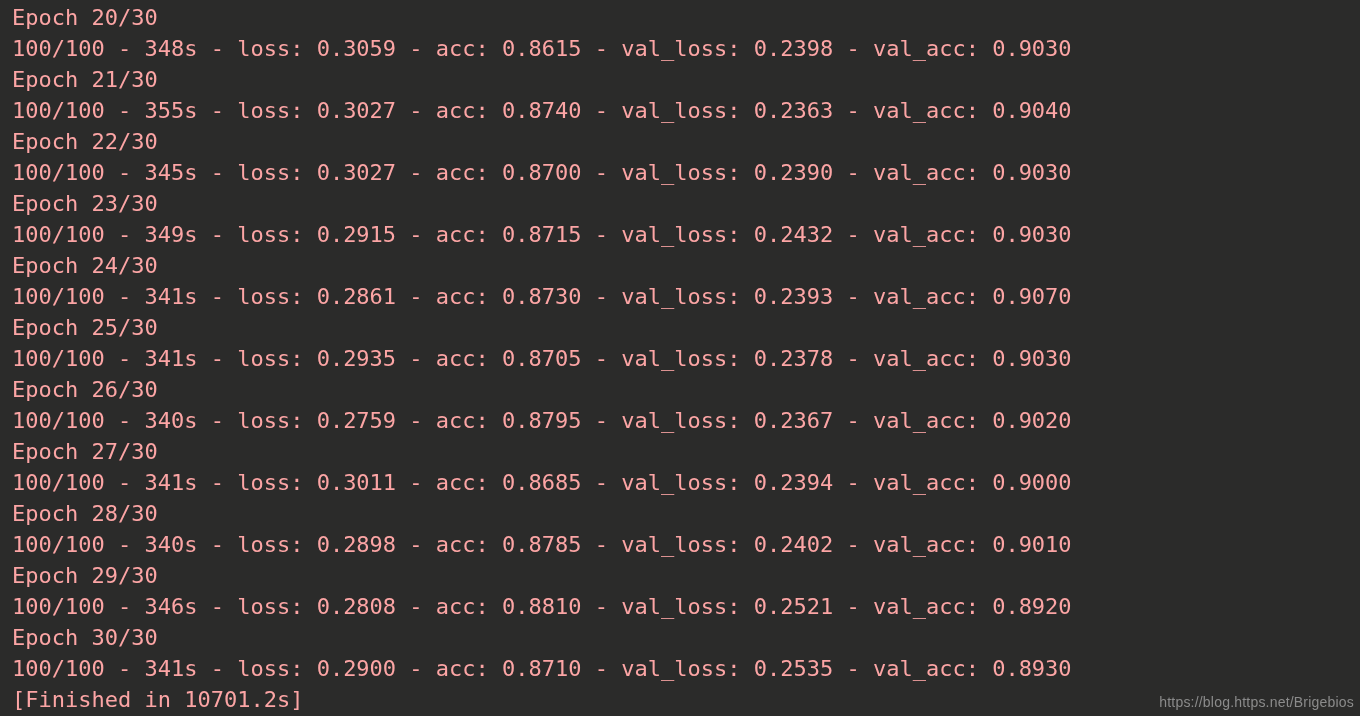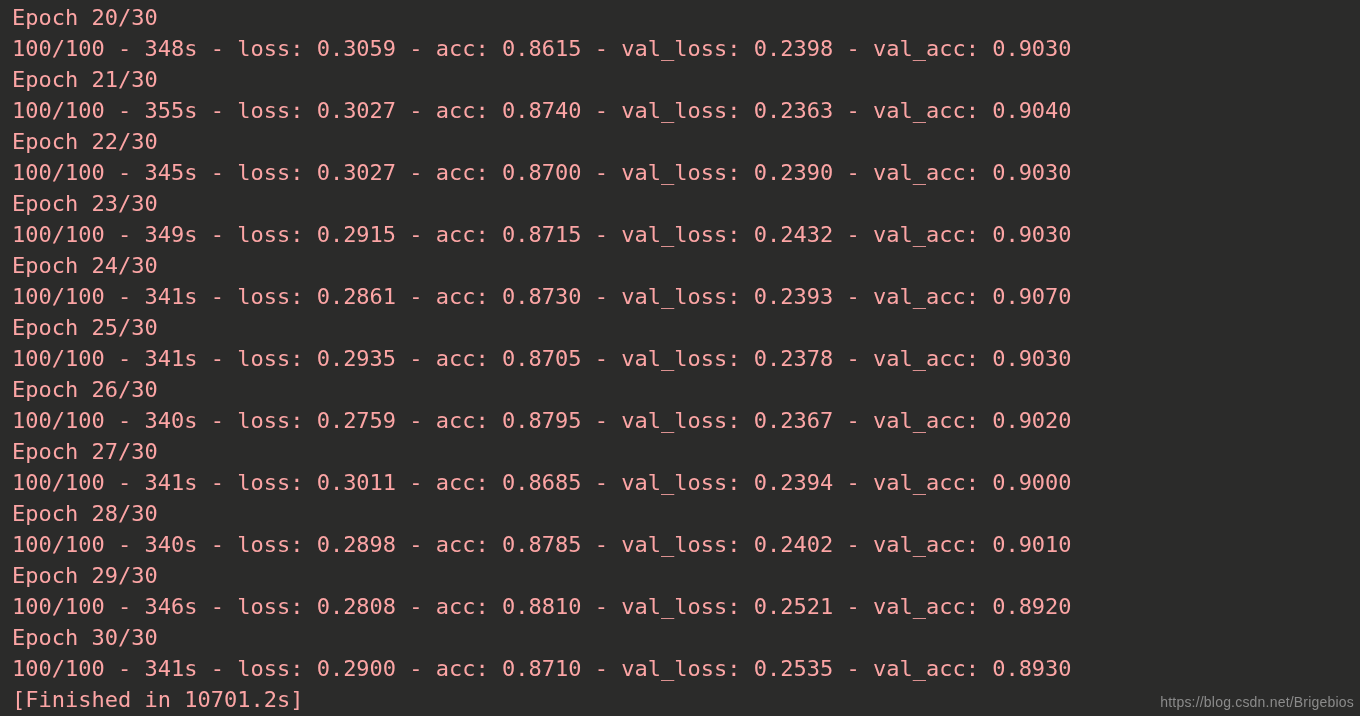--- a/index.html
+++ b/index.html
@@ -30,13 +30,13 @@
     color: #9c9c9c;
     opacity: 0.85;
     letter-spacing: 0.2px;
   }
 </style>
 </head>
 <body>
 
 <div class="terminal" id="terminal"><span class="epoch-line">Epoch 20/30</span><span class="metrics-line">100/100 - 348s - loss: 0.3059 - acc: 0.8615 - val_loss: 0.2398 - val_acc: 0.9030</span><span class="epoch-line">Epoch 21/30</span><span class="metrics-line">100/100 - 355s - loss: 0.3027 - acc: 0.8740 - val_loss: 0.2363 - val_acc: 0.9040</span><span class="epoch-line">Epoch 22/30</span><span class="metrics-line">100/100 - 345s - loss: 0.3027 - acc: 0.8700 - val_loss: 0.2390 - val_acc: 0.9030</span><span class="epoch-line">Epoch 23/30</span><span class="metrics-line">100/100 - 349s - loss: 0.2915 - acc: 0.8715 - val_loss: 0.2432 - val_acc: 0.9030</span><span class="epoch-line">Epoch 24/30</span><span class="metrics-line">100/100 - 341s - loss: 0.2861 - acc: 0.8730 - val_loss: 0.2393 - val_acc: 0.9070</span><span class="epoch-line">Epoch 25/30</span><span class="metrics-line">100/100 - 341s - loss: 0.2935 - acc: 0.8705 - val_loss: 0.2378 - val_acc: 0.9030</span><span class="epoch-line">Epoch 26/30</span><span class="metrics-line">100/100 - 340s - loss: 0.2759 - acc: 0.8795 - val_loss: 0.2367 - val_acc: 0.9020</span><span class="epoch-line">Epoch 27/30</span><span class="metrics-line">100/100 - 341s - loss: 0.3011 - acc: 0.8685 - val_loss: 0.2394 - val_acc: 0.9000</span><span class="epoch-line">Epoch 28/30</span><span class="metrics-line">100/100 - 340s - loss: 0.2898 - acc: 0.8785 - val_loss: 0.2402 - val_acc: 0.9010</span><span class="epoch-line">Epoch 29/30</span><span class="metrics-line">100/100 - 346s - loss: 0.2808 - acc: 0.8810 - val_loss: 0.2521 - val_acc: 0.8920</span><span class="epoch-line">Epoch 30/30</span><span class="metrics-line">100/100 - 341s - loss: 0.2900 - acc: 0.8710 - val_loss: 0.2535 - val_acc: 0.8930</span><span class="finished-line">[Finished in 10701.2s]</span></div>
 
-<div class="watermark">https://blog.csdn.net/Brigebios</div>
+<div class="watermark">https://blog.https.net/Brigebios</div>
 
 </body></html>

